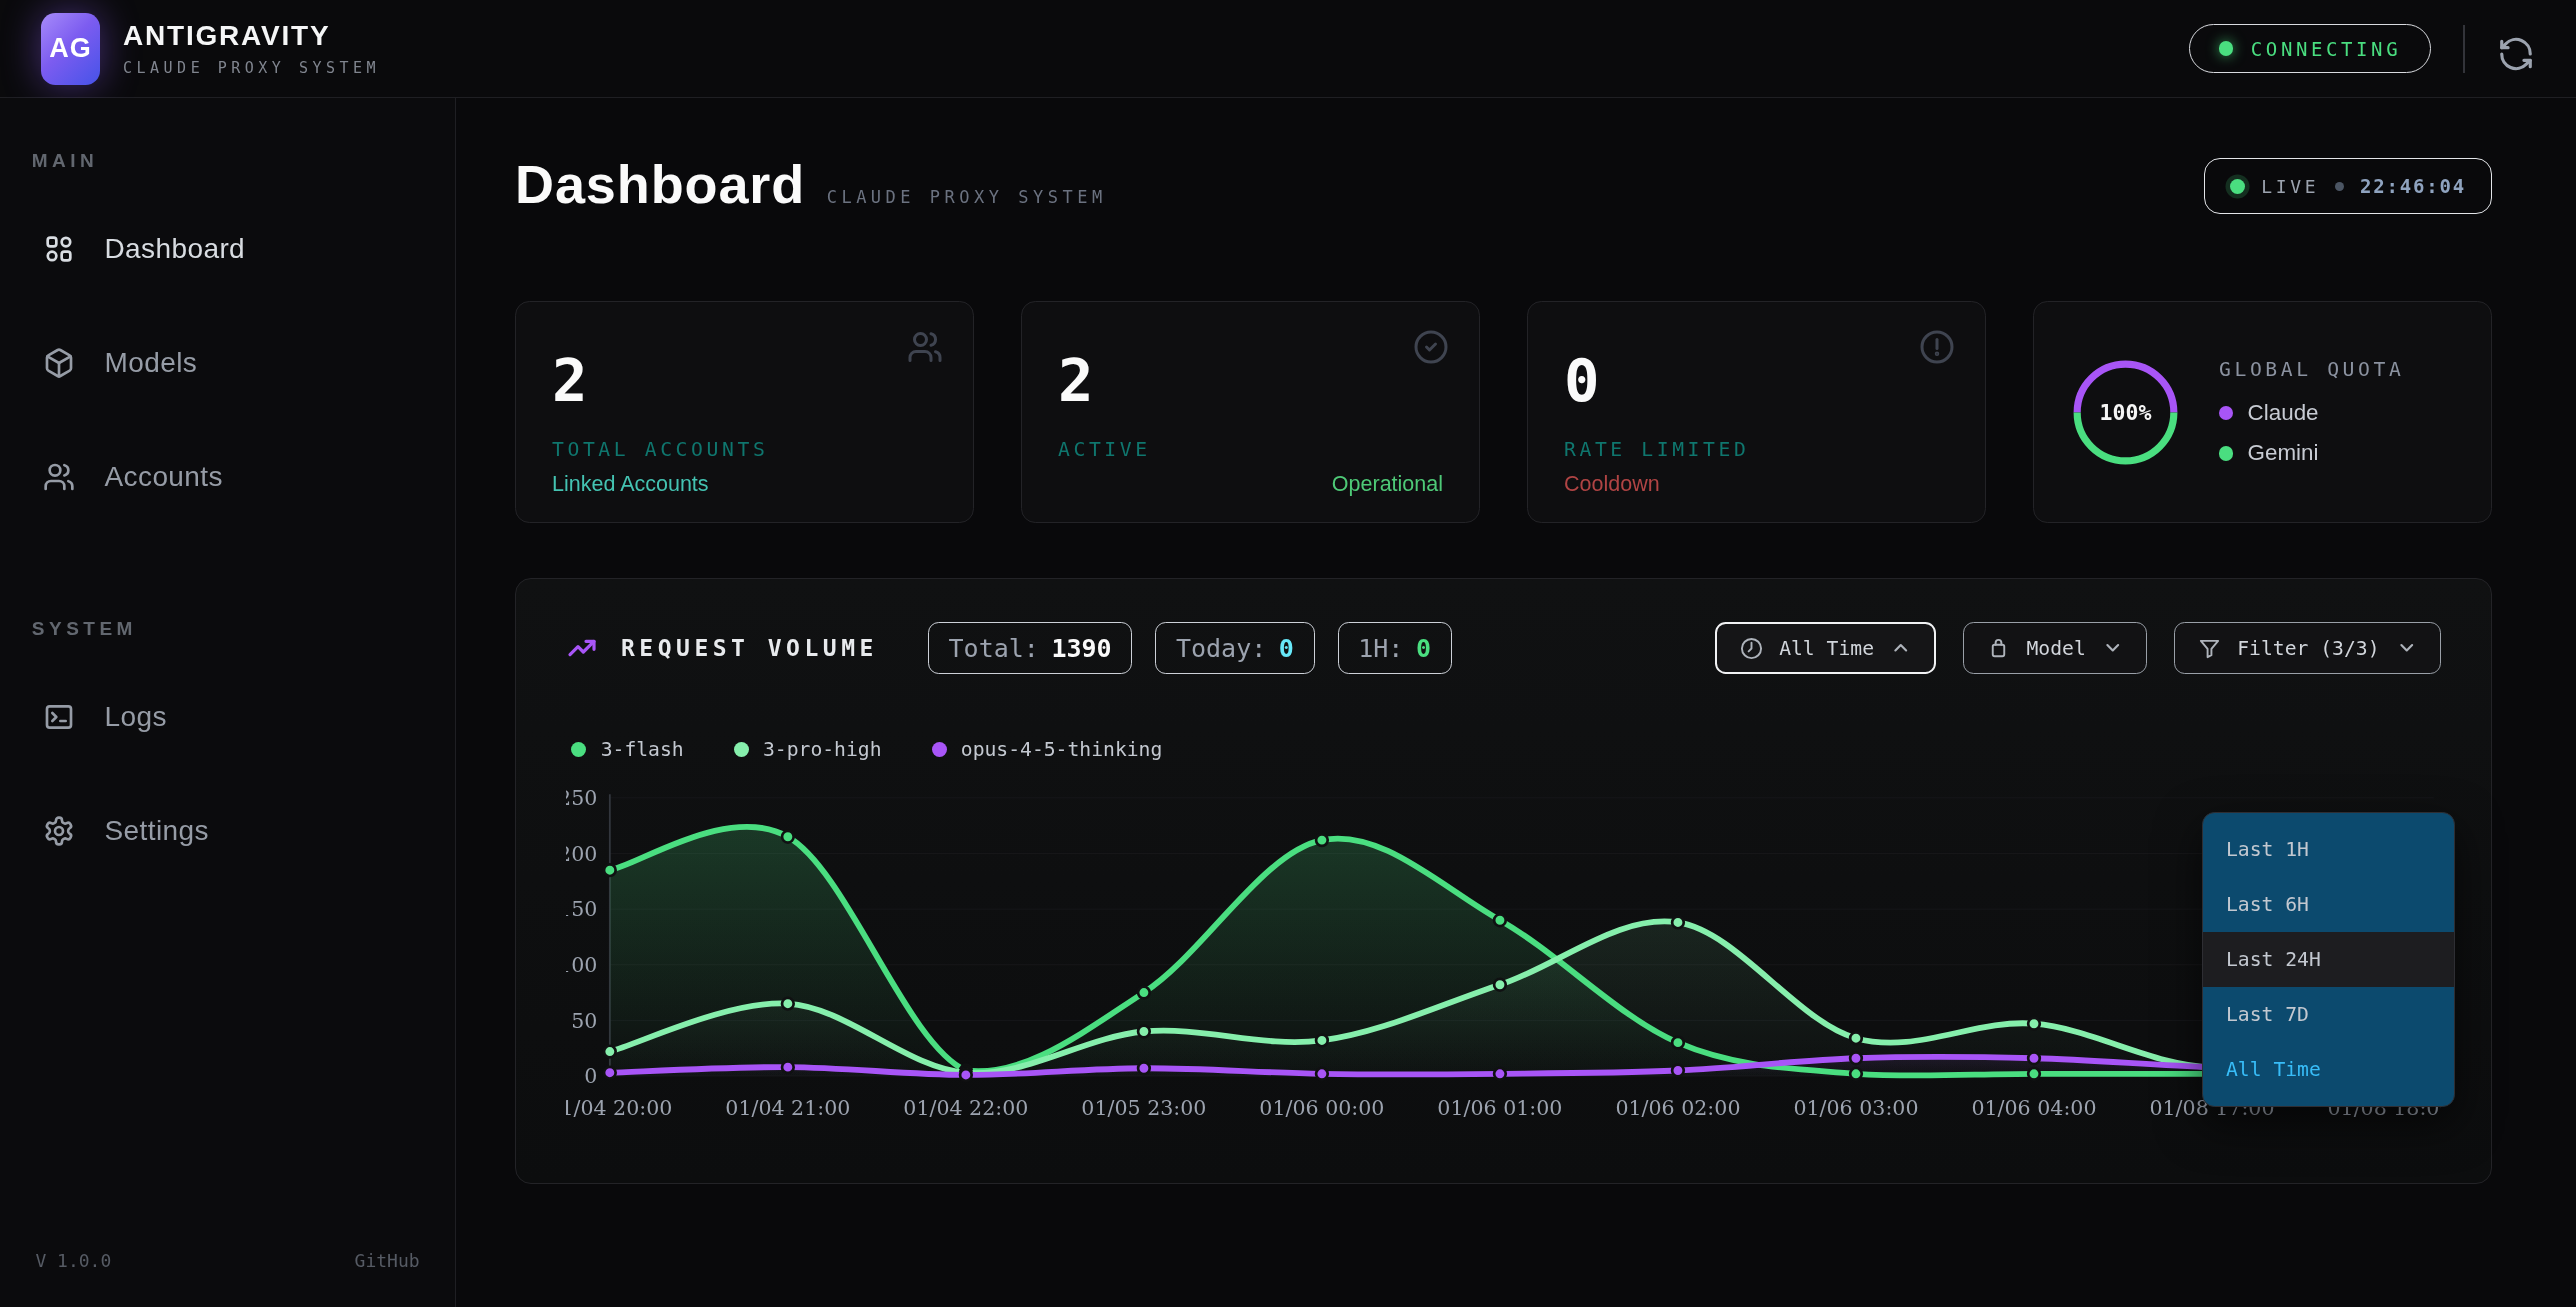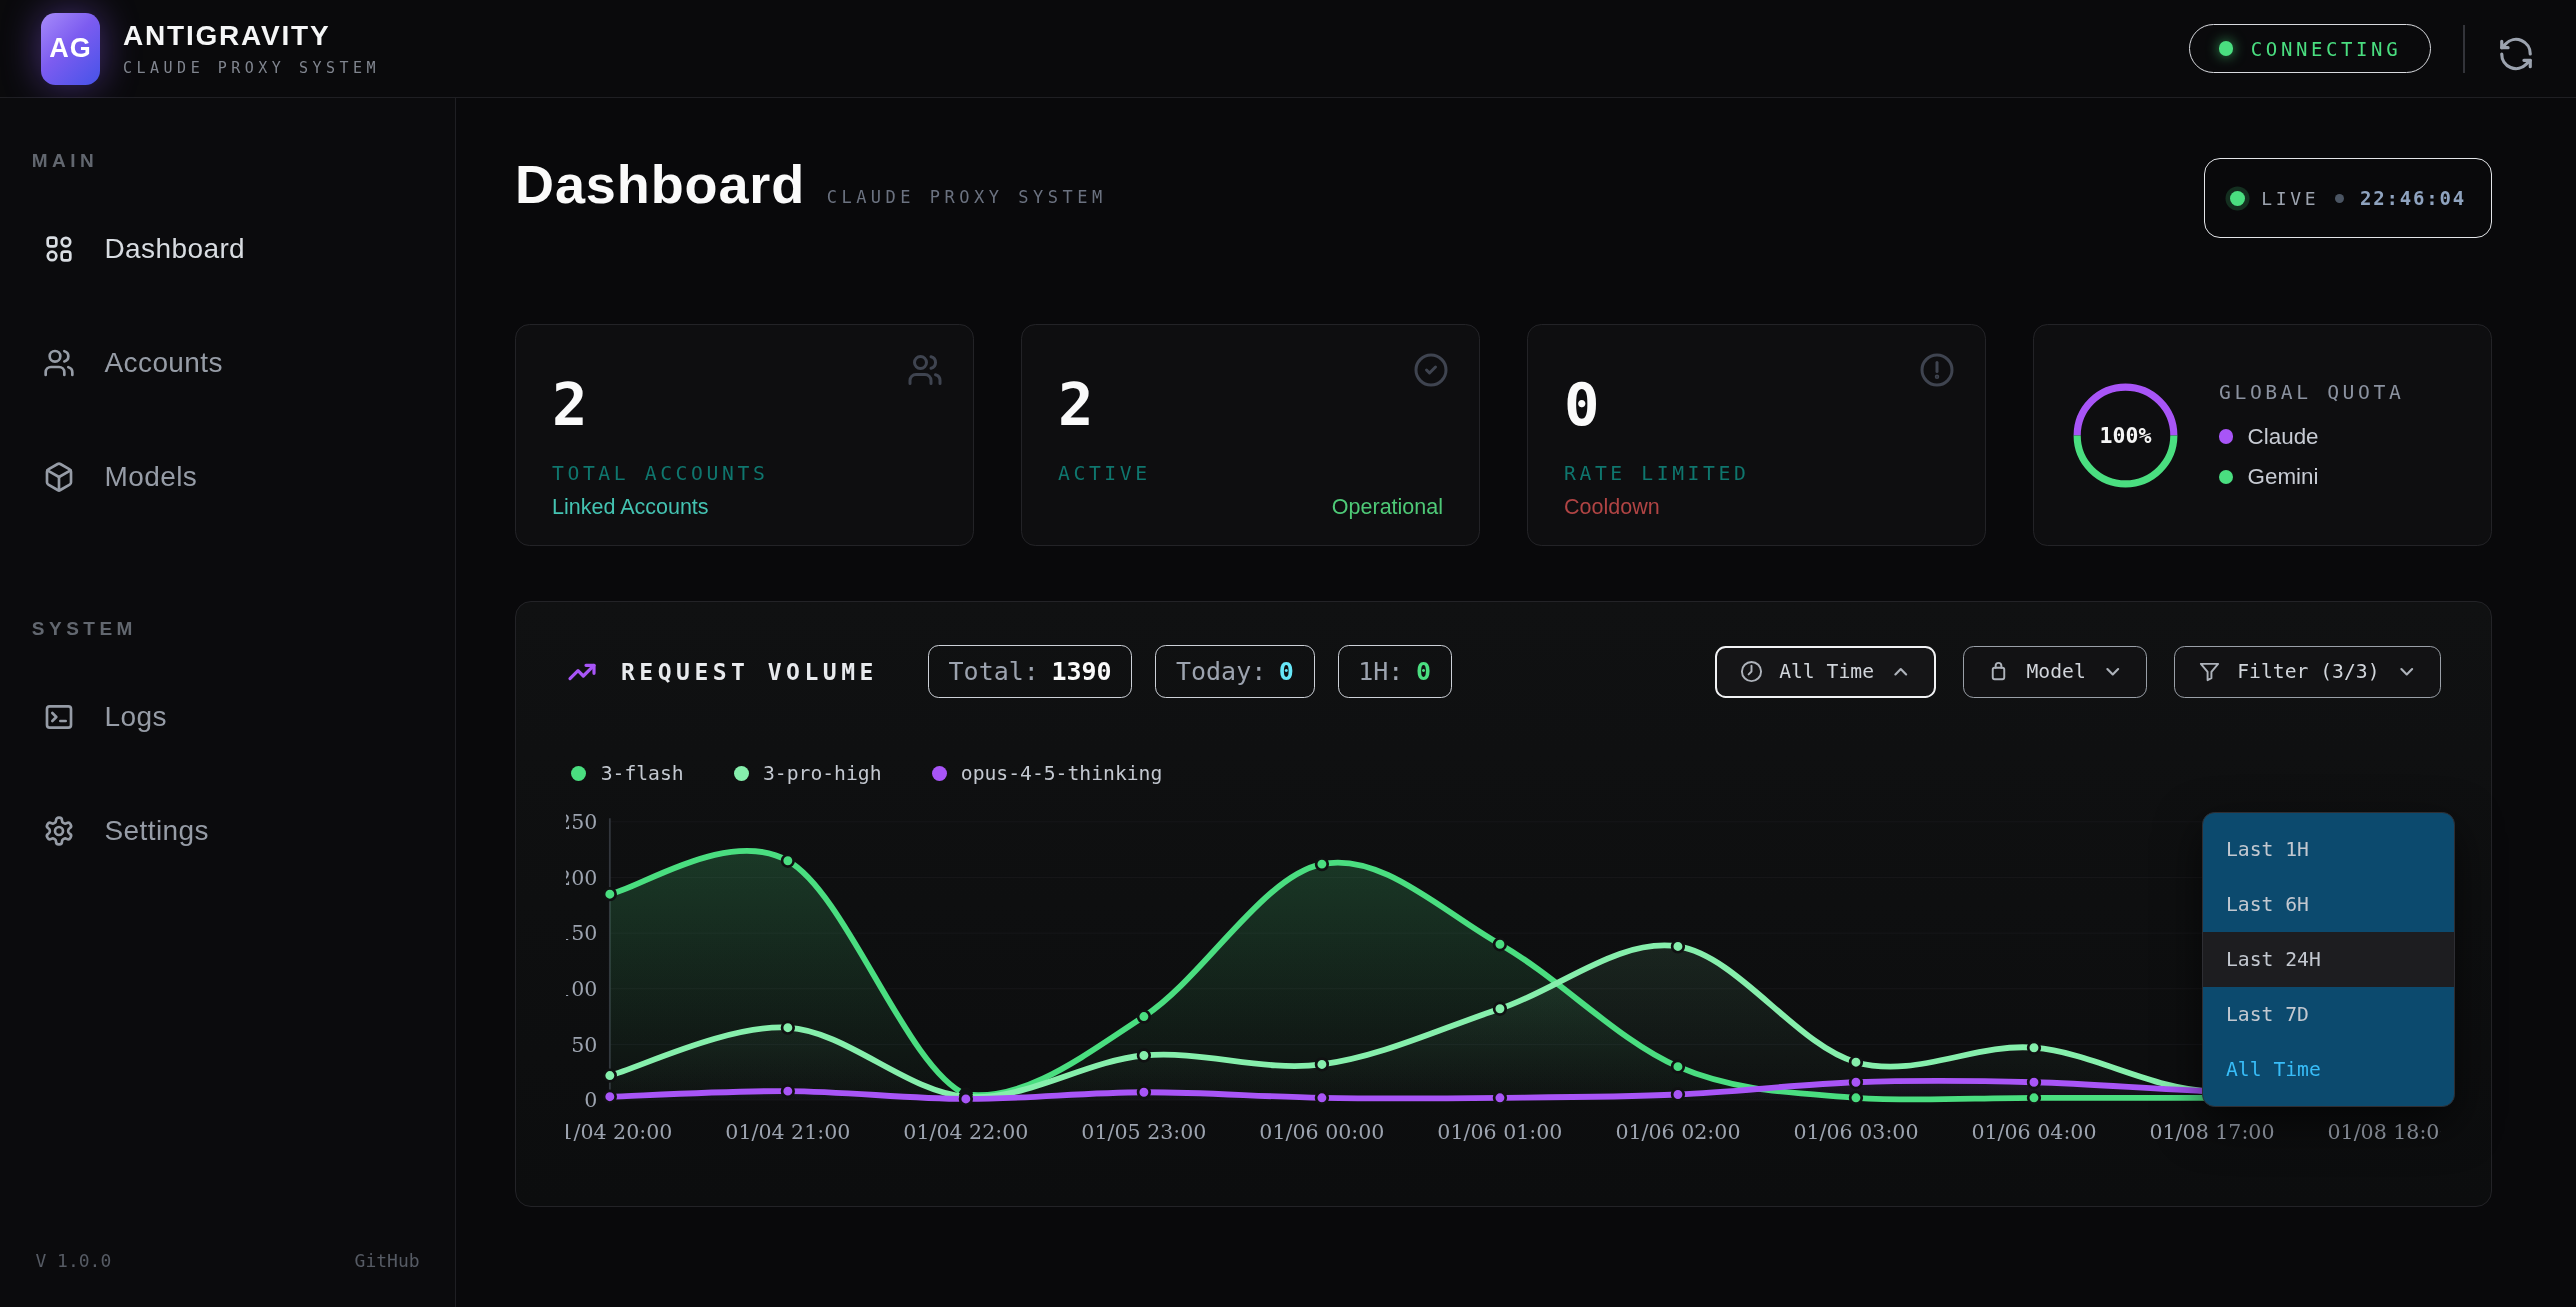--- a/index.html
+++ b/index.html
@@ -56,21 +56,21 @@
 
   .main { flex:1; padding:0 84px 0 59px; position:relative; }
 
   
   .page-head { display:flex; align-items:flex-start; justify-content:space-between; margin-top:55px; }
   .title-row { display:flex; align-items:baseline; gap:21.5px; }
   .page-title { font-size:54px; font-weight:bold; color:#fafafa; letter-spacing:0.9px; }
   .page-sub { font-family:"DejaVu Sans Mono",monospace; font-size:17px; color:#6b7280; letter-spacing:4.5px; }
   .live-pill {
     display:flex; align-items:center; gap:16px; border:1.8px solid #e3e5e9; border-radius:16px;
-    padding:28px 25px; margin-top:5.4px;
+    padding:16px 25px; margin-top:5.4px;
   }
   .live-dot { width:15px; height:15px; border-radius:50%; background:#4ade80; box-shadow:0 0 0 4.5px rgba(74,222,128,.18); }
   .live-lbl { font-family:"DejaVu Sans Mono",monospace; font-size:18px; color:#9ca3af; letter-spacing:3.6px; }
   .live-sep { width:9px; height:9px; border-radius:50%; background:#4b5563; }
   .live-time { font-family:"DejaVu Sans Mono",monospace; font-size:19px; font-weight:bold; color:#8fa3bf; letter-spacing:1.8px; }
 
   
   .cards { display:flex; gap:47px; margin-top:86px; }
   .card {
     flex:1; height:222px; background:#0e0e10; border:0.9px solid #232327; border-radius:14.3px;
@@ -177,38 +177,38 @@
           <circle cx="6.8" cy="17.2" r="3.2"></circle>
             <rect x="14" y="14" width="6.5" height="6.5" rx="2"></rect>
         </svg>
       </span>
       <span class="lbl">Dashboard</span>
     </div>
 
     <div class="side-item">
       <span style="display:flex">
         <svg width="32" height="32" viewBox="0 0 24 24" fill="none" stroke="currentColor" stroke-width="2" stroke-linecap="round" stroke-linejoin="round">
+          <path d="M21 8a2 2 0 0 0-1-1.73l-7-4a2 2 0 0 0-2 0l-7 4A2 2 0 0 0 3 8v8a2 2 0 0 0 1 1.73l7 4a2 2 0 0 0 2 0l7-4A2 2 0 0 0 21 16Z"></path>
+          <path d="m3.3 7 8.7 5 8.7-5"></path>
+            <path d="M12 22V12"></path>
+        </svg>
+      </span>
+      <span class="lbl">Models</span>
+    </div>
+
+    <div class="side-item">
+      <span style="display:flex">
+        <svg width="32" height="32" viewBox="0 0 24 24" fill="none" stroke="currentColor" stroke-width="2" stroke-linecap="round" stroke-linejoin="round">
           <path d="M16 21v-2a4 4 0 0 0-4-4H6a4 4 0 0 0-4 4v2"></path>
             <circle cx="9" cy="7" r="4"></circle>
           <path d="M22 21v-2a4 4 0 0 0-3-3.87"></path>
             <path d="M16 3.13a4 4 0 0 1 0 7.75"></path>
         </svg>
       </span>
       <span class="lbl">Accounts</span>
-    </div>
-
-    <div class="side-item">
-      <span style="display:flex">
-        <svg width="32" height="32" viewBox="0 0 24 24" fill="none" stroke="currentColor" stroke-width="2" stroke-linecap="round" stroke-linejoin="round">
-          <path d="M21 8a2 2 0 0 0-1-1.73l-7-4a2 2 0 0 0-2 0l-7 4A2 2 0 0 0 3 8v8a2 2 0 0 0 1 1.73l7 4a2 2 0 0 0 2 0l7-4A2 2 0 0 0 21 16Z"></path>
-          <path d="m3.3 7 8.7 5 8.7-5"></path>
-            <path d="M12 22V12"></path>
-        </svg>
-      </span>
-      <span class="lbl">Models</span>
     </div>
 
     <div class="side-gap"></div>
     <div class="side-section-label">SYSTEM</div>
 
     <div class="side-item">
       <span style="display:flex">
         <svg width="32" height="32" viewBox="0 0 24 24" fill="none" stroke="currentColor" stroke-width="2" stroke-linecap="round" stroke-linejoin="round">
           <rect x="3" y="4" width="18" height="16" rx="2"></rect>
             <path d="m7 9 3 3-3 3"></path>

